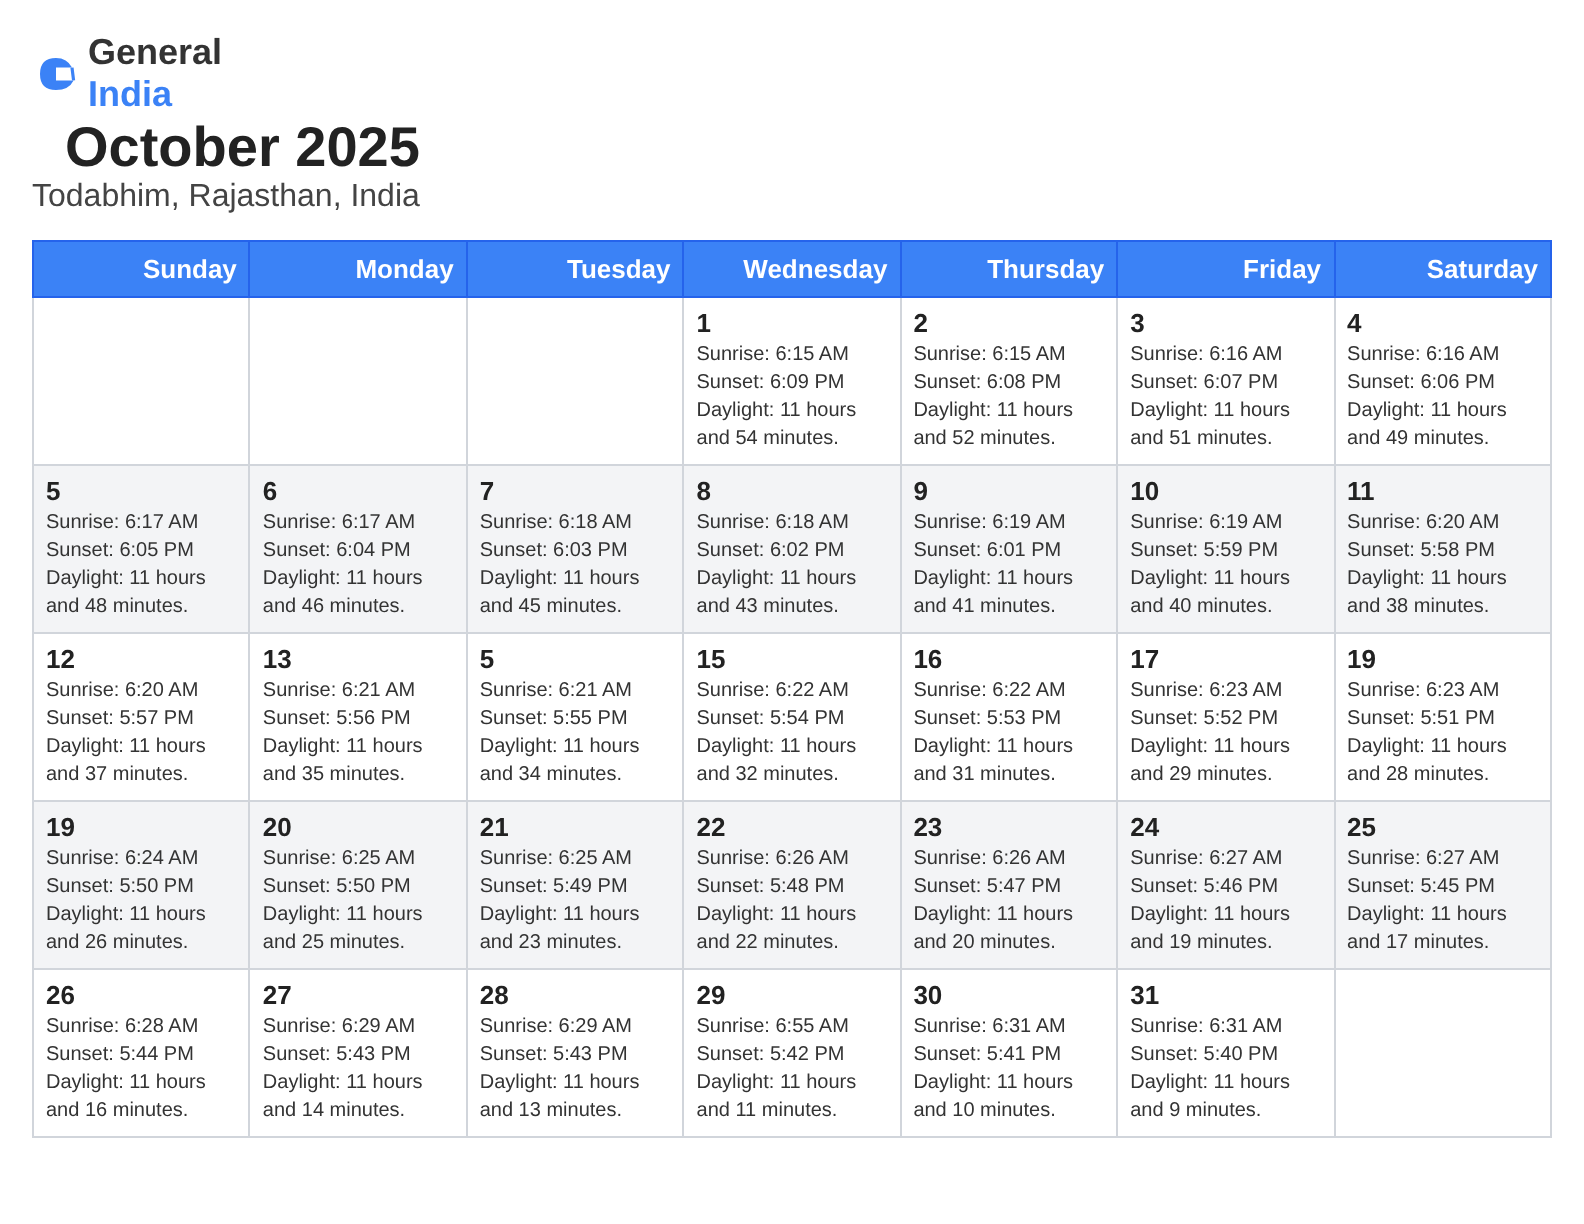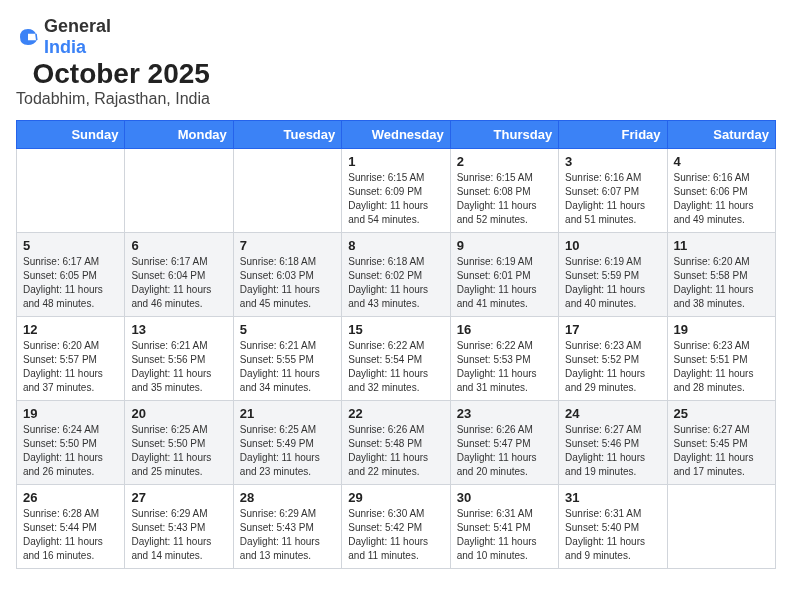--- a/index.html
+++ b/index.html
@@ -315,21 +315,21 @@
         </td>
         <td>
           <span class="day-number">28</span>
           <div class="cell-info" style="white-space: pre-line;">Sunrise: 6:29 AM
 Sunset: 5:43 PM
 Daylight: 11 hours
 and 13 minutes.</div>
         </td>
         <td>
           <span class="day-number">29</span>
-          <div class="cell-info" style="white-space: pre-line;">Sunrise: 6:30 AM
+          <div class="cell-info" style="white-space: pre-line;">Sunrise: 6:55 AM
 Sunset: 5:42 PM
 Daylight: 11 hours
 and 11 minutes.</div>
         </td>
         <td>
           <span class="day-number">30</span>
           <div class="cell-info" style="white-space: pre-line;">Sunrise: 6:31 AM
 Sunset: 5:41 PM
 Daylight: 11 hours
 and 10 minutes.</div>

